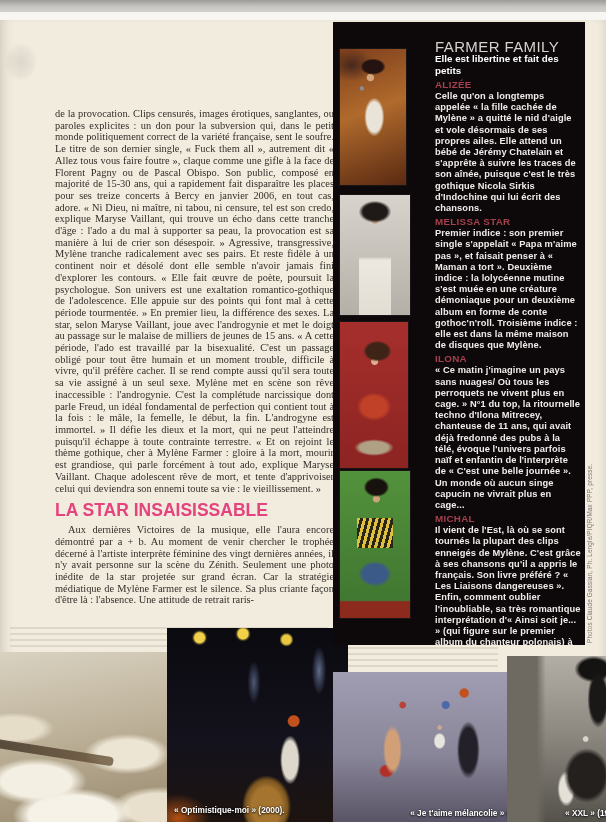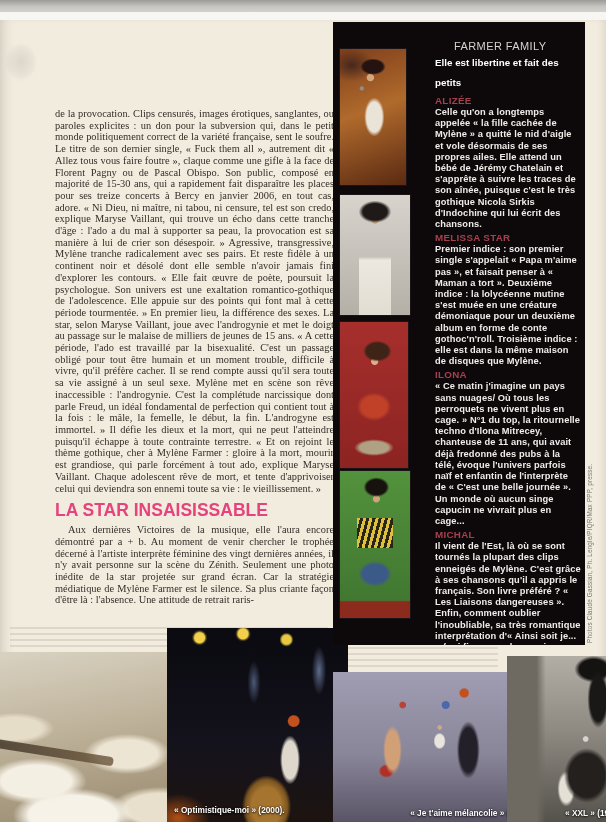--- a/index.html
+++ b/index.html
@@ -23,22 +23,22 @@
     font-size:10.4px;line-height:11.7px;text-align:justify;}
   .article p{margin:0;}
   .article p.indent{text-indent:13px;}
   .article h2{
     font-family:"Liberation Sans",sans-serif;font-weight:bold;
     font-size:17.5px;line-height:19px;color:#e5437d;margin:7px 0 4px 0;letter-spacing:0;}
   
   .sidebar{position:absolute;left:333px;top:22px;width:252px;height:623px;background:#0d090b;
     overflow:hidden;z-index:3;}
   .sb-text{position:absolute;left:102px;top:18px;width:146px;color:#efece9;}
-  .sb-title{font-size:11px;letter-spacing:.4px;color:#d6d2cd;font-weight:400;line-height:13px;margin-left:19px;}
-  .sb-subtitle{font-size:9.8px;font-weight:bold;color:#ffffff;line-height:20px;margin-bottom:1px;}
+  .sb-title{font-size:15px;letter-spacing:.4px;color:#d6d2cd;font-weight:400;line-height:13px;}
+  .sb-subtitle{font-size:9.8px;font-weight:bold;color:#ffffff;line-height:12px;margin-bottom:1px;}
   .sb-label{font-size:9.8px;font-weight:bold;color:#a6404e;letter-spacing:.3px;line-height:12px;margin-top:2px;}
   .sb-par{font-size:9.3px;font-weight:bold;line-height:11.2px;letter-spacing:.1px;}
   
   .sb-photo{position:absolute;left:6px;border:1px solid #1a1416;}
   .ph-alizee{top:26px;width:66px;height:136px;
     background:
       radial-gradient(ellipse 17px 11px at 50% 13%, #241310 0 58%, transparent 75%),
       radial-gradient(circle 5px at 46% 21%, #d4a87e 0 65%, transparent 82%),
       radial-gradient(ellipse 14px 27px at 52% 50%, #eae4d8 0 55%, transparent 72%),
       radial-gradient(circle 3px at 33% 29%, #8a8d96 0 60%, transparent 82%),

